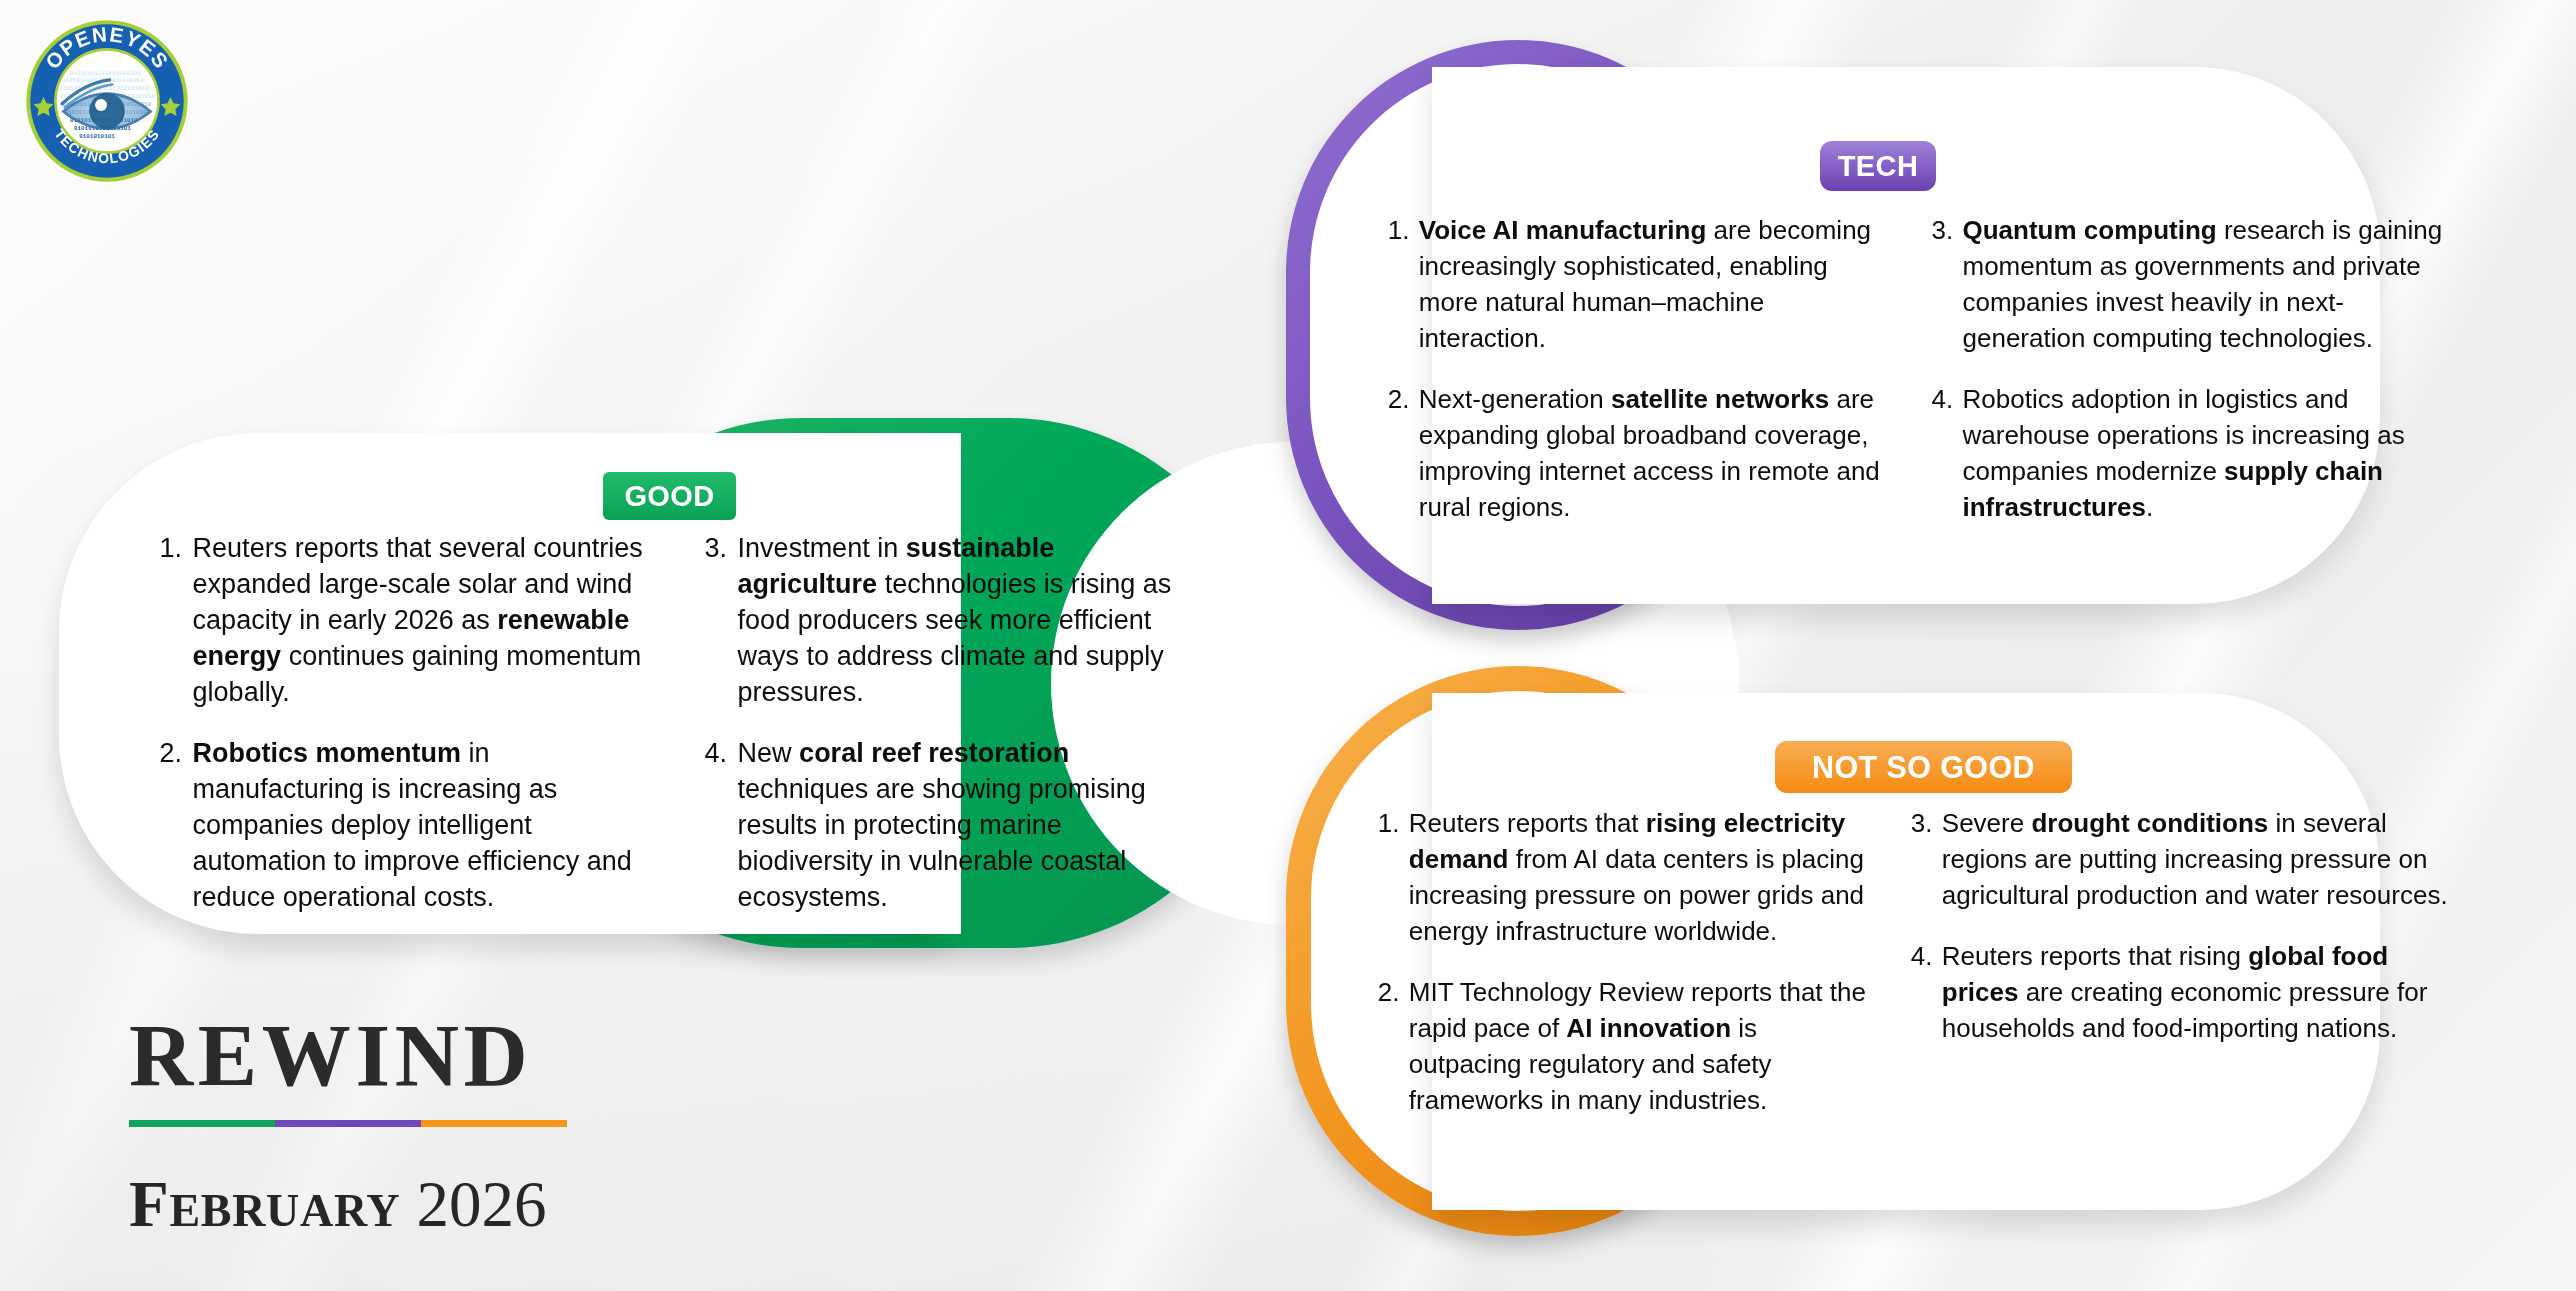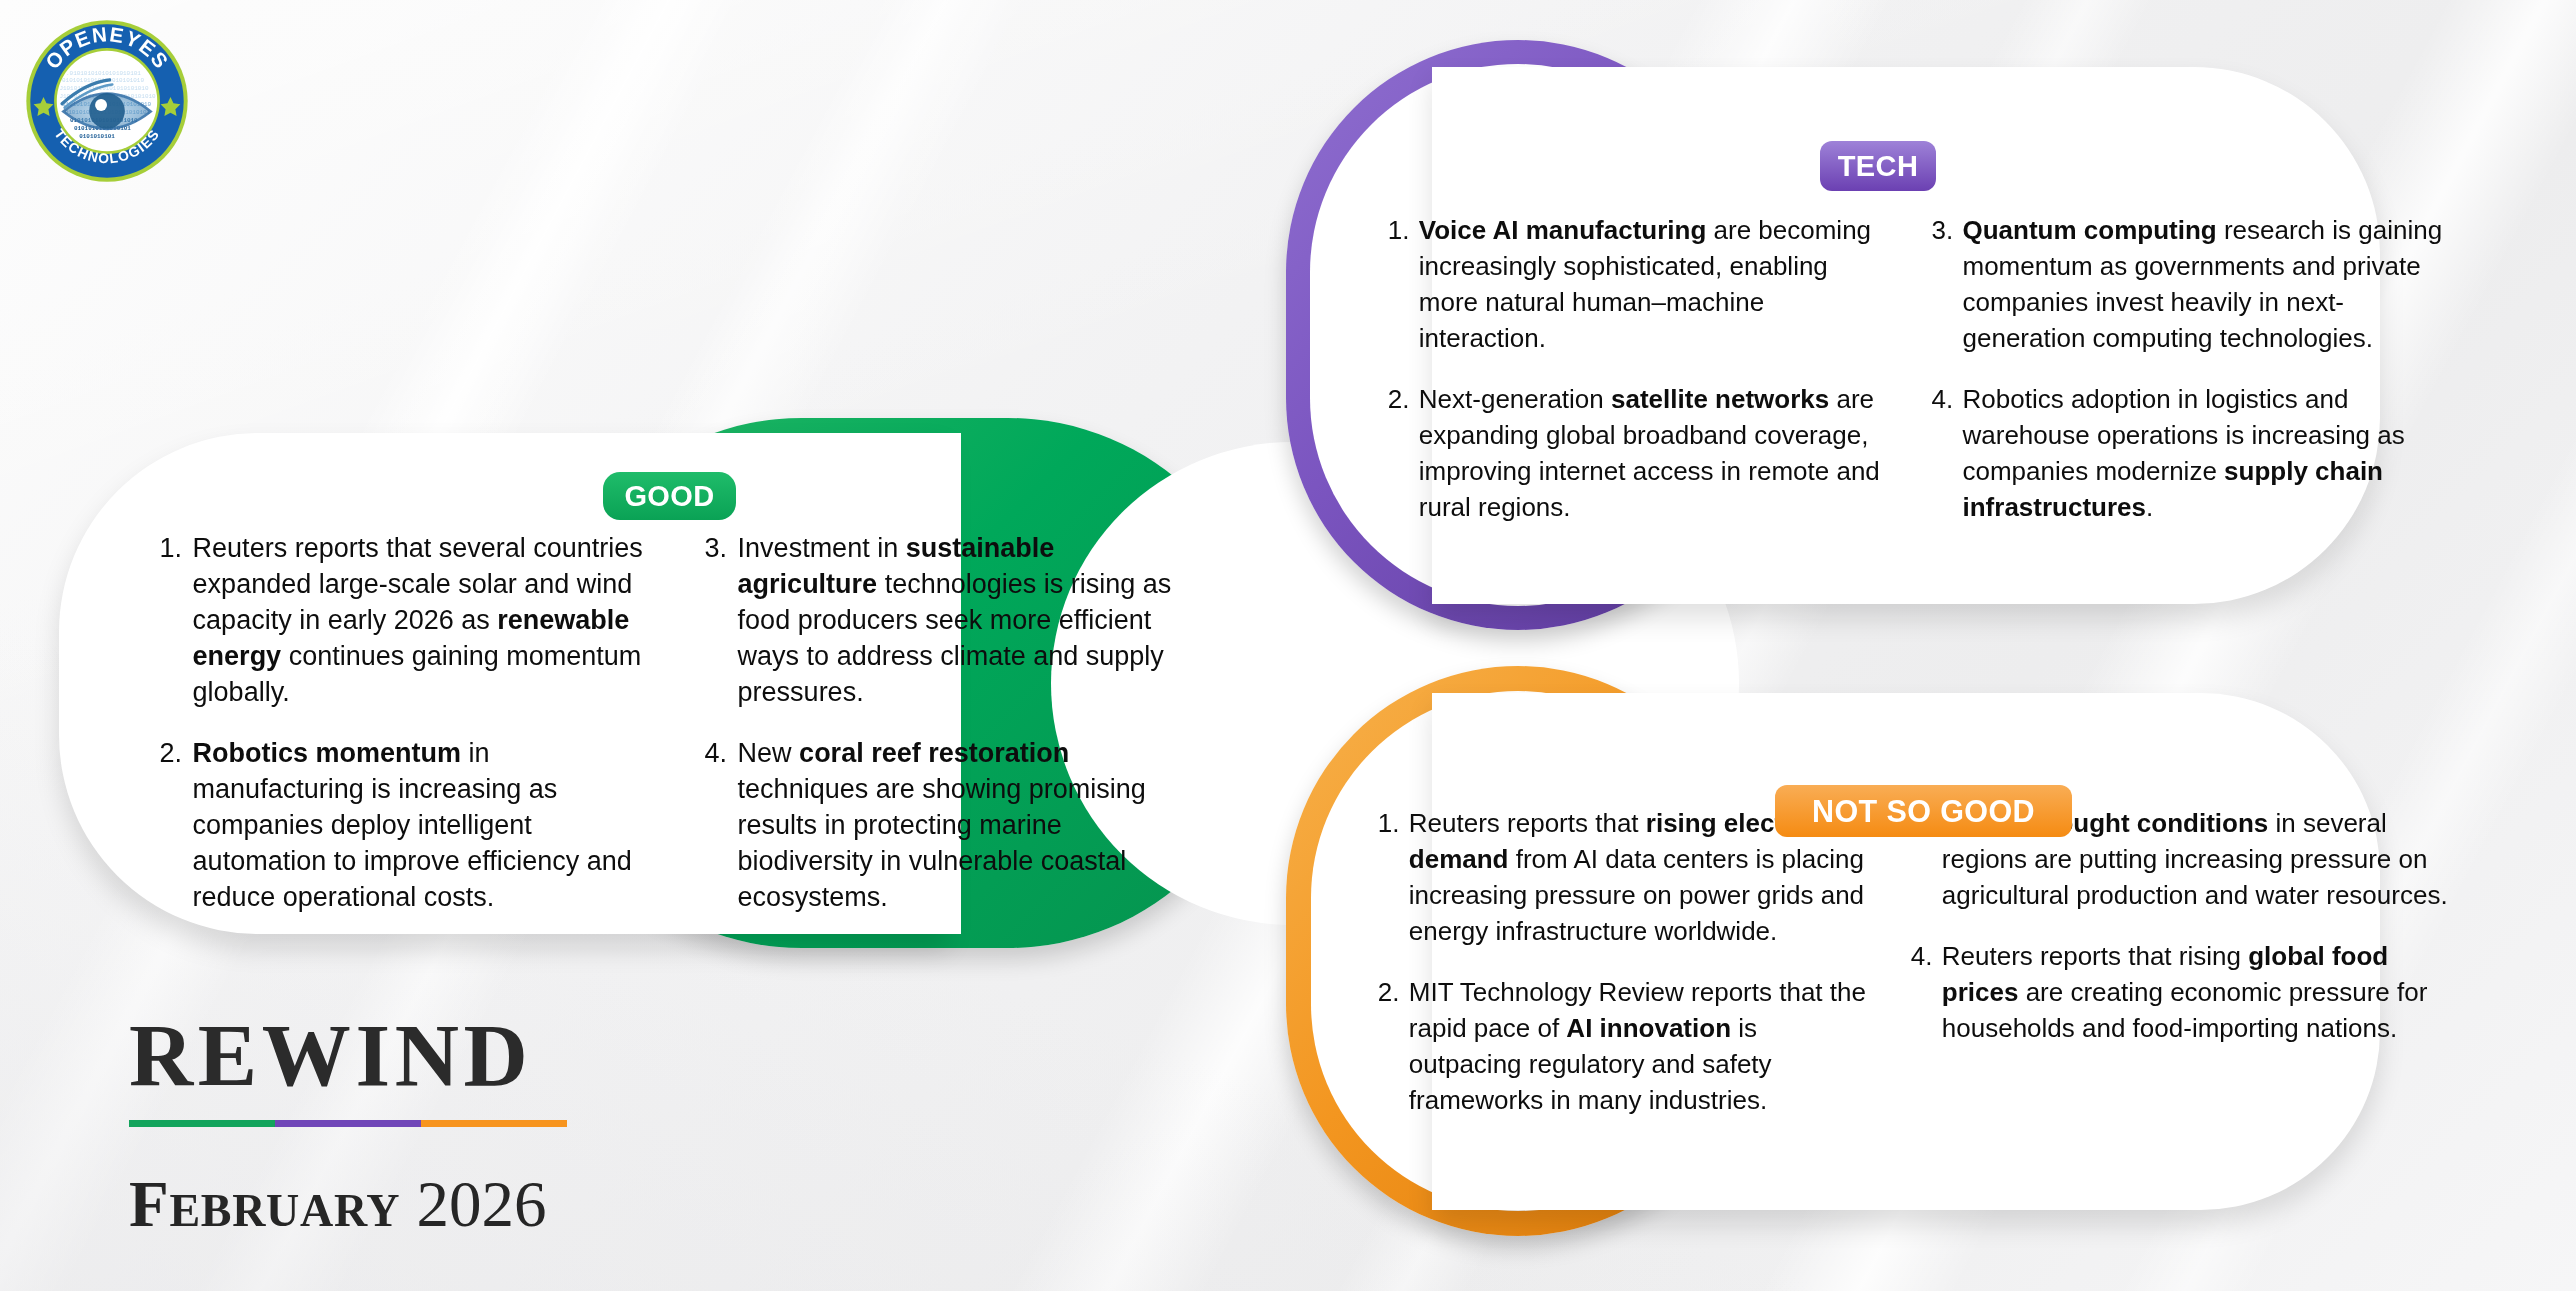--- a/index.html
+++ b/index.html
@@ -64,26 +64,26 @@
   #nsg-ring-inner{position:absolute;left:25px;top:25px;width:414px;height:520px;border-radius:6628px;background:#fff;}
   #nsg-panel{left:146px;top:26.5px;width:948px;height:517px;
      border-radius:0 179px 179px 0;background:#fff;
      box-shadow:0 14.6px 26.5px rgba(0,0,0,.12);}
   #nsg-panel2{left:146px;top:26.5px;width:663px;height:517px;background:#fff;}
 
   
   .badge{position:absolute;display:flex;align-items:center;justify-content:center;
      color:#fff;font-weight:700;letter-spacing:0.4px;z-index:40;
      font-family:"Liberation Sans",sans-serif;}
-  #good-badge{left:603px;top:472px;width:133px;height:48px;border-radius:17px;
+  #good-badge{left:603px;top:472px;width:133px;height:48px;border-radius:6px;
      background:linear-gradient(180deg,#1fbc6a 0%,#0aa255 100%);font-size:29px;}
   #tech-badge{left:1820px;top:141px;width:116px;height:50px;border-radius:12px;
      background:linear-gradient(180deg,#9e82d8 0%,#6b40b2 100%);font-size:29px;}
   #nsg-badge{left:1775px;top:741px;width:297px;height:52px;border-radius:12px;
-     background:linear-gradient(180deg,#f9ad55 0%,#f58b12 100%);font-size:30.5px;margin-top:44px;}
+     background:linear-gradient(180deg,#f9ad55 0%,#f58b12 100%);font-size:30.5px;}
 
   
   .cols{position:absolute;display:flex;z-index:30;}
   ol.lst{list-style:none;margin:0;padding:0;}
   ol.lst li{display:flex;margin-bottom:25px;}
   ol.lst li:last-child{margin-bottom:0;}
   .num{flex:0 0 auto;text-align:right;color:#0d0d0d;}
   .txt{color:#0d0d0d;}
   .txt b{font-weight:700;}
 

